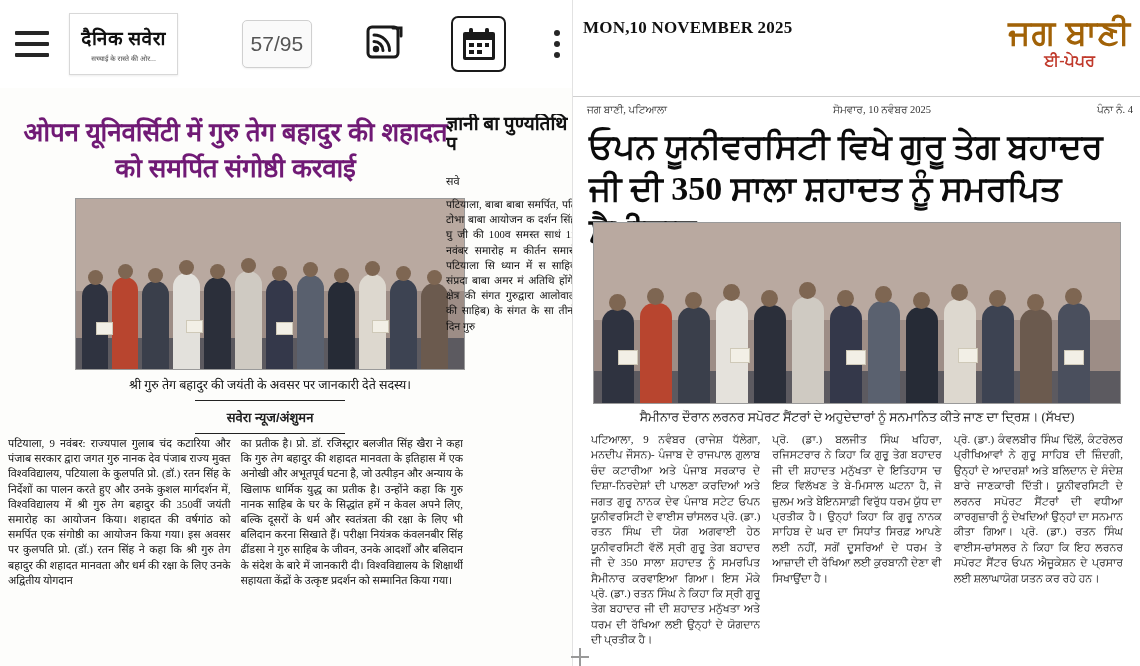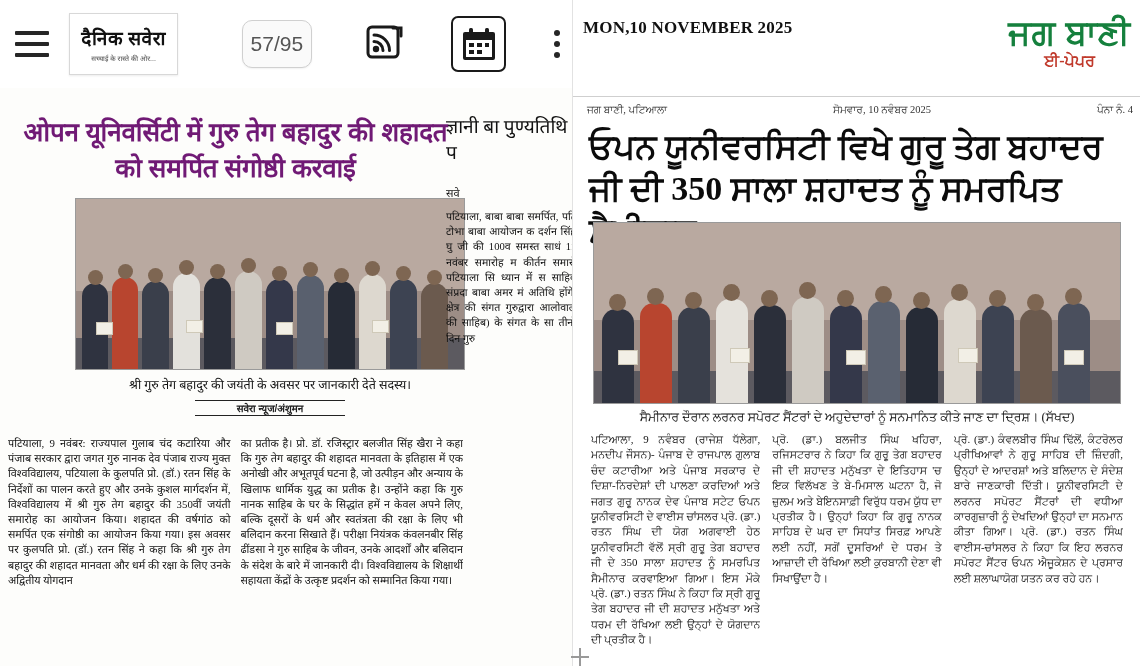--- a/index.html
+++ b/index.html
@@ -54,21 +54,21 @@
     white-space: nowrap;
   }
   .brand-line2 {
     font-size: 7px; color: #444; margin-top: 3px;
     white-space: nowrap;
   }
   .page-counter {
     margin-left: 64px;
     min-width: 68px; height: 48px;
     border: 1px solid #d0d0d0;
-    border-radius: 10px;
+    border-radius: 5px;
     background: #fafafa;
     display: flex; align-items: center; justify-content: center;
     font-size: 21px; color: #555;
     box-shadow: 0 1px 2px rgba(0,0,0,.06);
     padding: 0 8px;
   }
   .tool-icon {
     margin-left: 48px;
     width: 52px; height: 52px;
     display: flex; align-items: center; justify-content: center;
@@ -127,25 +127,25 @@
     position: absolute; left: 127px; top: 288px;
     width: 390px;
     font-family: "Liberation Serif", serif;
     font-size: 12.5px; color: #111;
     text-align: center;
   }
   .hi-byline {
     position: absolute; left: 127px; top: 312px;
     width: 390px;
     text-align: center;
-    font-size: 10px; color: #222;
+    font-size: 13px; color: #222;
     font-weight: bold;
     border-top: 1px solid #222;
     border-bottom: 1px solid #222;
-    padding: 0 0;
+    padding: 7px 0;
     width: 150px; left: 247px;
   }
   .hi-cols {
     position: absolute; left: 60px; top: 348px;
     width: 455px; height: 230px;
     display: flex; gap: 10px;
   }
   .hi-col {
     flex: 1;
     font-family: "Liberation Serif", serif;
@@ -155,21 +155,21 @@
     overflow: hidden;
   }
   .hi-rightcol {
     position: absolute; left: 498px; top: 26px;
     width: 130px; height: 552px;
     overflow: hidden;
     font-family: "Liberation Serif", serif;
     color: #111;
   }
   .hi-rc-head {
-    font-weight: normal; font-size: 19px; line-height: 26px;
+    font-weight: bold; font-size: 19px; line-height: 20px;
   }
   .hi-rc-sub {
     font-size: 11px; margin-top: 20px; line-height: 15px;
   }
   .hi-rc-body {
     font-size: 10.6px; line-height: 15.2px; margin-top: 8px;
     text-align: justify;
   }
 
   
@@ -200,21 +200,21 @@
     letter-spacing: .2px;
   }
   .rp-logo {
     position: absolute; right: 10px; top: 14px;
     text-align: center;
   }
   .rp-logo-main {
     font-family: "Liberation Serif", serif;
     font-weight: bold;
     font-size: 34px;
-    color: #15803d;
+    color: #a16207;
     line-height: 38px;
     letter-spacing: 1px;
   }
   .rp-logo-sub {
     font-family: "Liberation Serif", serif;
     font-weight: bold;
     font-size: 16px;
     color: #c0392b;
     line-height: 18px;
   }

